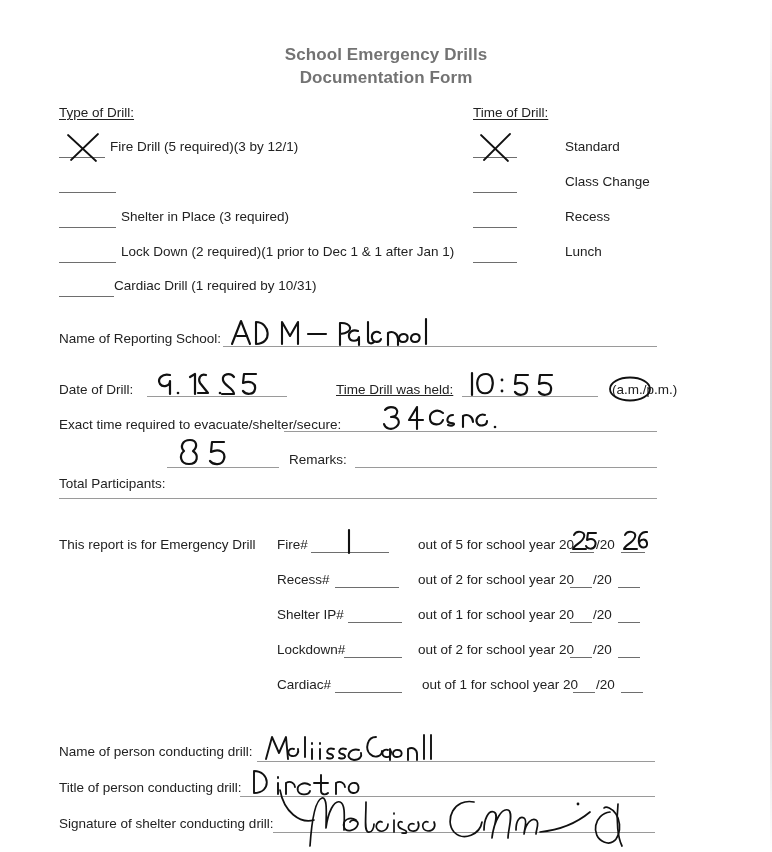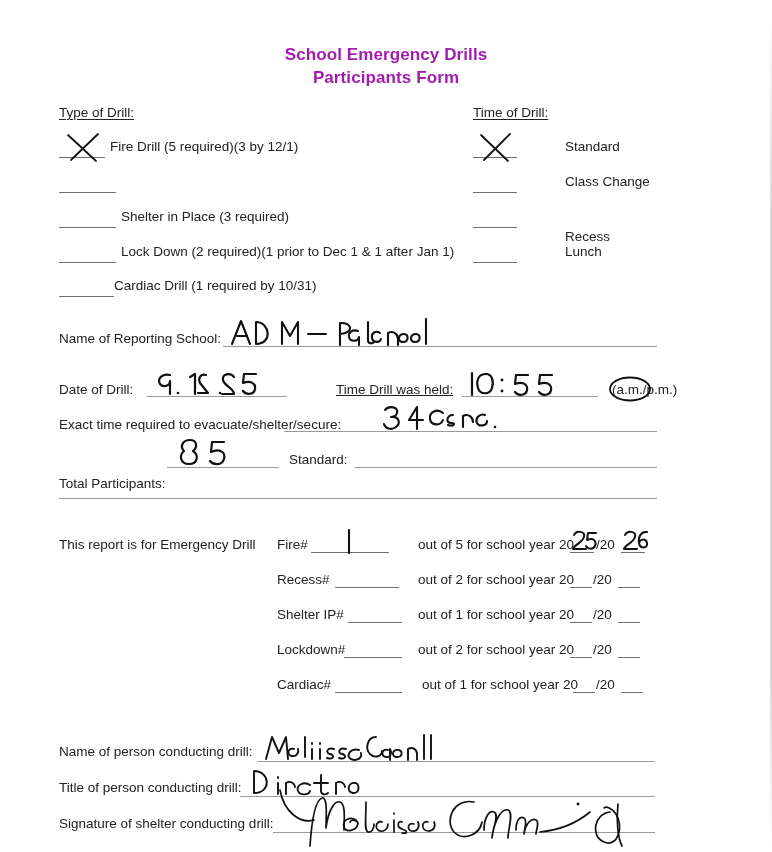--- a/index.html
+++ b/index.html
@@ -6,41 +6,41 @@
   body{
     width:772px;height:852px;position:relative;overflow:hidden;
     font-family:"Liberation Sans",sans-serif;color:#1a1a1a;
     -webkit-font-smoothing:antialiased;
   }
   .page{position:absolute;inset:0;background:#fff;}
   .edge-right{position:absolute;top:0;right:0;width:2px;height:852px;background:linear-gradient(to bottom,rgba(255,255,255,0),rgba(150,150,150,.35) 25%,rgba(150,150,150,.35) 80%,rgba(255,255,255,0));}
 
   .abs{position:absolute;}
   .t{font-size:13.5px;line-height:1;white-space:nowrap;color:#222;}
-  .title{font-weight:bold;font-size:17px;letter-spacing:.1px;color:#a21caf;text-align:center;width:772px;left:0;}
+  .title{font-weight:bold;font-size:17px;letter-spacing:.1px;color:#737373;text-align:center;width:772px;left:0;}
   .uline{text-decoration:underline;text-underline-offset:2px;}
 
   
   .rule{position:absolute;height:1px;background:#8c8c8c;}
   .rule.soft{background:#9a9a9a;}
   .rule.dark{background:#6e6e6e;}
 
   
   .hw{position:absolute;pointer-events:none;}
   .hw svg{display:block;overflow:visible;}
   .hw path,.hw line,.hw ellipse{fill:none;stroke:#111;stroke-linecap:round;stroke-linejoin:round;}
 </style>
 </head>
 <body>
 
 <div class="page">
   <div class="edge-right"></div>
 
   <div class="abs t title" style="top:46px;">School Emergency Drills</div>
-  <div class="abs t title" style="top:69px;">Participants Form</div>
+  <div class="abs t title" style="top:69px;">Documentation Form</div>
 
   <div class="abs t uline" style="left:59px;top:106px;">Type of Drill:</div>
 
   <div class="rule dark" style="left:59px;top:157px;width:46px;"></div>
   <div class="hw" style="left:62px;top:131px;">
     <svg width="44" height="32" viewBox="0 0 44 32">
         <path d="M6 4 L34 30" stroke-width="1.8"></path>
         <path d="M36 3 L9 29" stroke-width="1.8"></path>
       </svg>
   </div>
@@ -65,21 +65,21 @@
         <path d="M5 4 L32 30" stroke-width="1.8"></path>
         <path d="M34 3 L8 29" stroke-width="1.8"></path>
       </svg>
   </div>
   <div class="abs t" style="left:565px;top:140px;">Standard</div>
 
   <div class="rule dark" style="left:473px;top:192px;width:44px;"></div>
   <div class="abs t" style="left:565px;top:175px;">Class Change</div>
 
   <div class="rule dark" style="left:473px;top:227px;width:44px;"></div>
-  <div class="abs t" style="left:565px;top:210px;margin-top:20px;">Recess</div>
+  <div class="abs t" style="left:565px;top:210px;">Recess</div>
 
   <div class="rule dark" style="left:473px;top:262px;width:44px;"></div>
   <div class="abs t" style="left:565px;top:245px;">Lunch</div>
 
   <div class="abs t" style="left:59px;top:332px;">Name of Reporting School:</div>
   <div class="rule soft" style="left:223px;top:346px;width:434px;"></div>
   <div class="hw" style="left:228px;top:313px;">
     <svg width="200" height="36" viewBox="0 0 200 36">
       <g stroke-width="2.1">
         <path d="M4 31 L13 8 L22 31"></path>
@@ -155,21 +155,21 @@
   <div class="abs t" style="left:59px;top:453px;margin-top:24px;">Total Participants:</div>
   <div class="rule soft" style="left:167px;top:467px;width:112px;"></div>
   <div class="hw" style="left:176px;top:436px;">
     <svg width="60" height="34" viewBox="0 0 60 34">
       <g stroke-width="2.2">
         <path d="M14 4 C6 4 4 11 8 15 C3 19 4 28 13 28 C22 28 23 19 17 15 C22 11 21 4 14 4"></path>
         <path d="M48 6 L36 6 L35 16 C43 12 50 16 48 23 C46 30 37 29 34 25"></path>
       </g>
     </svg>
   </div>
-  <div class="abs t" style="left:289px;top:453px;">Standard:</div>
+  <div class="abs t" style="left:289px;top:453px;">Remarks:</div>
   <div class="rule soft" style="left:355px;top:467px;width:302px;"></div>
 
   <div class="rule soft" style="left:59px;top:498px;width:598px;"></div>
 
   <div class="abs t" style="left:59px;top:538px;">This report is for Emergency Drill</div>
 
   <div class="abs t" style="left:277px;top:538px;">Fire#</div>
   <div class="rule dark" style="left:311px;top:552px;width:78px;"></div>
   <div class="hw" style="left:344px;top:529px;">
     <svg width="10" height="26" viewBox="0 0 10 26">

